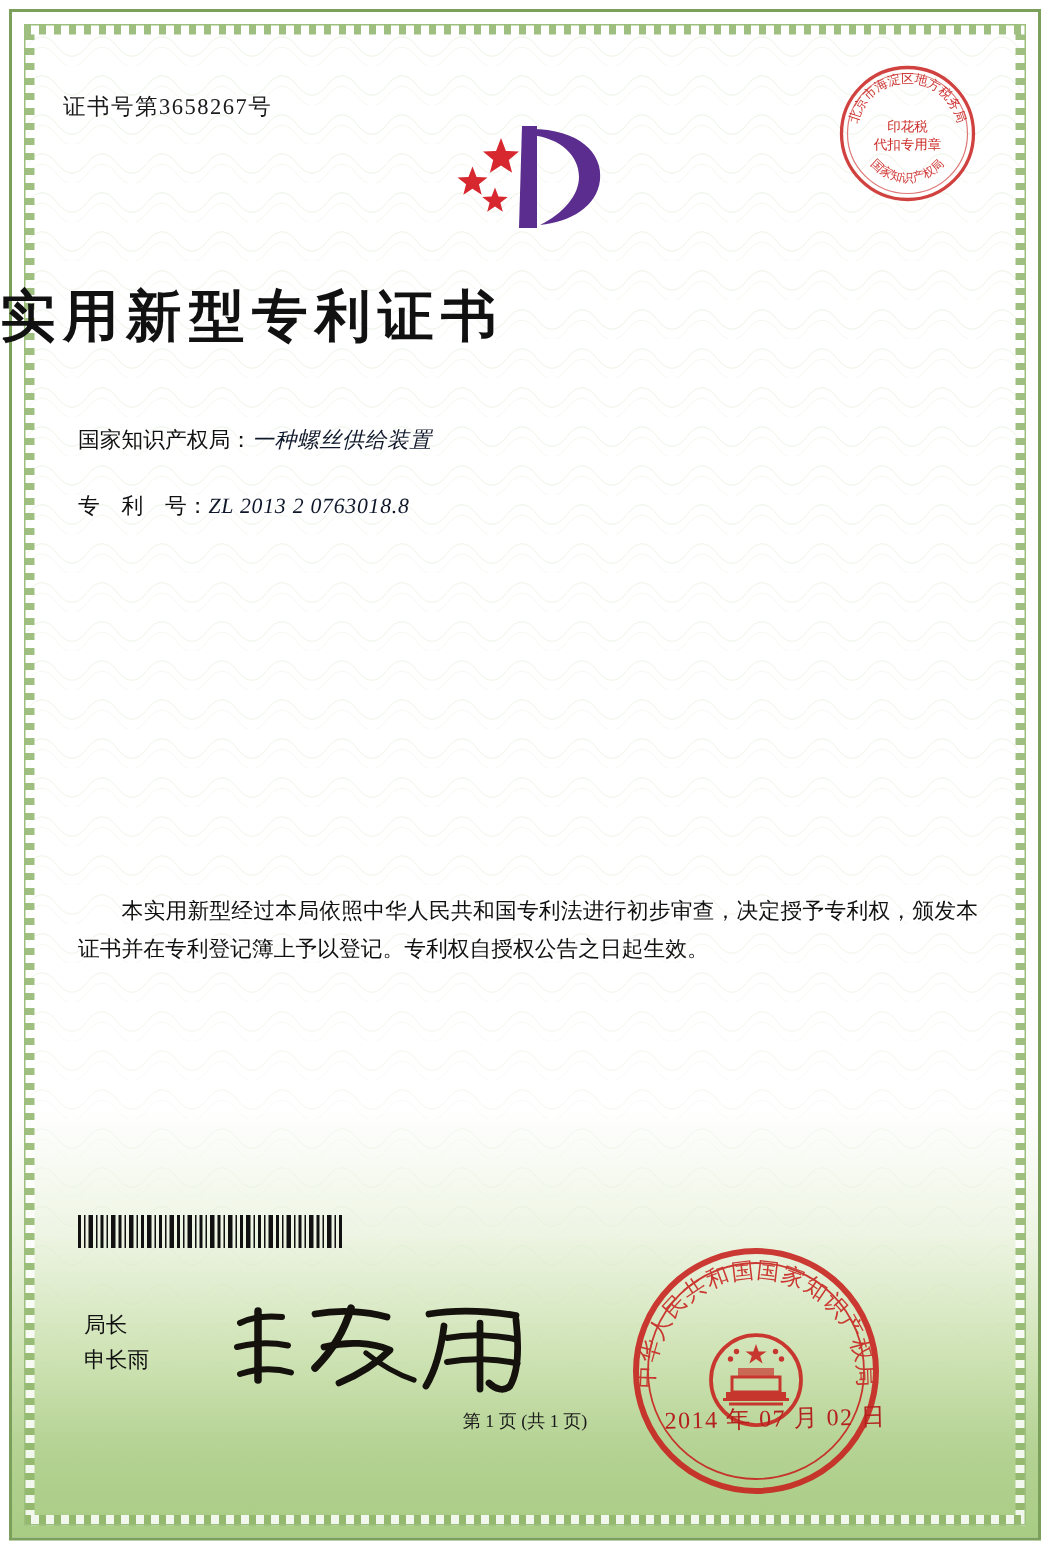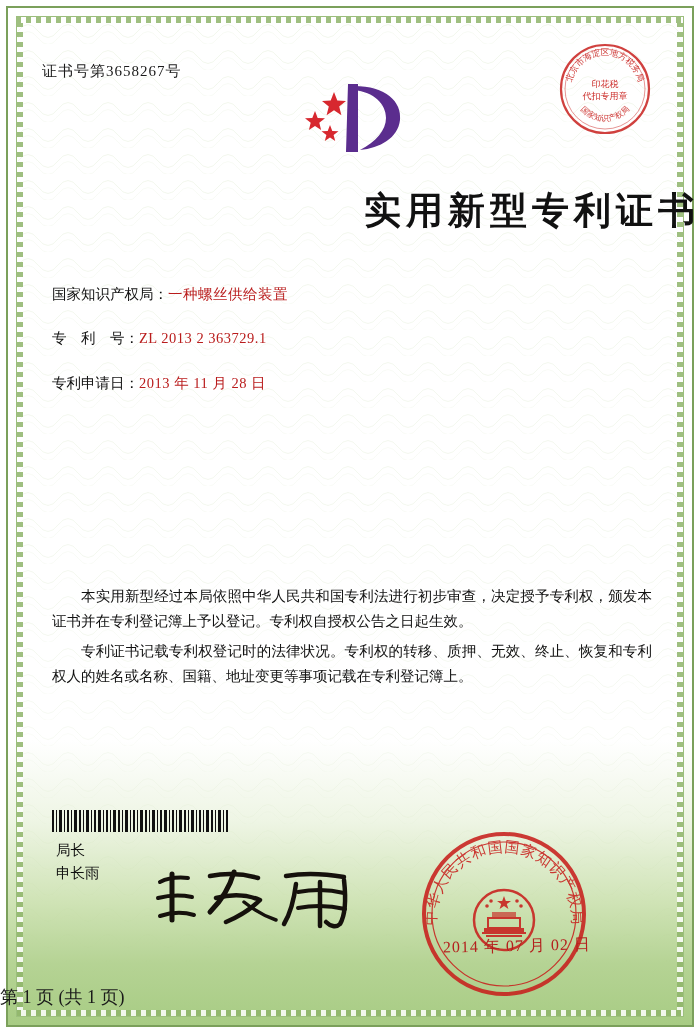--- a/index.html
+++ b/index.html
@@ -91,21 +91,21 @@
     top: 42px;
     width: 94px;
     height: 94px;
   }
 
   .title {
     position: absolute;
     left: 0;
     top: 186px;
     width: 700px;
-    text-align: right;
+    text-align: left;
     font-size: 37px;
     font-weight: bold;
     letter-spacing: 5px;
     color: #111111;
     font-family: "DejaVu Serif", "Liberation Serif", serif;
   }
 
   .fields {
     position: absolute;
     left: 52px;
@@ -118,22 +118,23 @@
     margin-bottom: 27px;
     line-height: 1.2;
     white-space: nowrap;
   }
   .field-label {
     display: inline-block;
     color: #111;
   }
   .field-value {
     display: inline-block;
-    color: #b91c1c;
+    color: #0f172a;
     letter-spacing: 0.5px;
+    font-style: italic;
   }
   .redacted {
     display: inline-block;
     vertical-align: middle;
     width: 196px;
     height: 17px;
     position: relative;
     background:
       linear-gradient(90deg,
         #f2f2f2 0%, #f2f2f2 10%,
@@ -143,21 +144,21 @@
         #f4f4f4 54%, #f4f4f4 60%,
         #cccccc 62%, #c4c4c4 78%,
         #f6f6f6 80%, #f6f6f6 100%);
     filter: blur(1.2px);
     opacity: 0.95;
   }
 
   .paragraphs {
     position: absolute;
     left: 52px;
-    top: 584px;
+    top: 596px;
     width: 600px;
     font-size: 14.5px;
     color: #111111;
     line-height: 25px;
     text-align: justify;
   }
   .paragraphs p {
     margin: 0 0 5px 0;
     text-indent: 2em;
   }
@@ -175,21 +176,21 @@
     position: absolute;
     left: 418px;
     top: 828px;
     width: 172px;
     height: 172px;
   }
 
   .sig-block {
     position: absolute;
     left: 56px;
-    top: 839px;
+    top: 873px;
     font-size: 14.5px;
     color: #111111;
     line-height: 23px;
   }
   .signature {
     position: absolute;
     left: 148px;
     top: 862px;
     width: 220px;
     height: 70px;
@@ -202,24 +203,24 @@
     font-size: 16px;
     color: #b4201d;
     letter-spacing: 1px;
     font-family: "Liberation Serif", serif;
     transform: rotate(-1.2deg);
   }
 
   .footer {
     position: absolute;
     left: 0;
-    top: 985px;
+    top: 939px;
     width: 700px;
-    text-align: left;
-    font-size: 18px;
+    text-align: center;
+    font-size: 12px;
     color: #1a1a1a;
   }
 </style>
 </head>
 <body>
 
 <div class="page">
 
   <div class="border-outer"></div>
   <div class="border-fret"></div>
@@ -275,34 +276,30 @@
     <div class="title">实用新型专利证书</div>
 
     <div class="fields">
 
       <div class="field-row">
         <span class="field-label">国家知识产权局：</span><span class="field-value">一种螺丝供给装置</span>
       </div>
 
 
       <div class="field-row">
-        <span class="field-label">专　利　号：</span><span class="field-value">ZL 2013 2 363729.1</span>
+        <span class="field-label">专　利　号：</span><span class="field-value">ZL 2013 2 0763018.8</span>
       </div>
 
-      <div class="field-row">
-        <span class="field-label">专利申请日：</span><span class="field-value">2013 年 11 月 28 日</span>
-      </div>
 
 
 
     </div>
 
     <div class="paragraphs">
       <p>本实用新型经过本局依照中华人民共和国专利法进行初步审查，决定授予专利权，颁发本证书并在专利登记簿上予以登记。专利权自授权公告之日起生效。</p>
-      <p>专利证书记载专利权登记时的法律状况。专利权的转移、质押、无效、终止、恢复和专利权人的姓名或名称、国籍、地址变更等事项记载在专利登记簿上。</p>
     </div>
 
     <svg class="barcode" viewBox="0 0 178 22" preserveAspectRatio="none">
       <g fill="#111">
         <rect x="0" y="0" width="2" height="22"></rect>
           <rect x="4" y="0" width="1" height="22"></rect>
         <rect x="7" y="0" width="3" height="22"></rect>
           <rect x="12" y="0" width="1" height="22"></rect>
         <rect x="15" y="0" width="2" height="22"></rect>
           <rect x="19" y="0" width="1" height="22"></rect>

